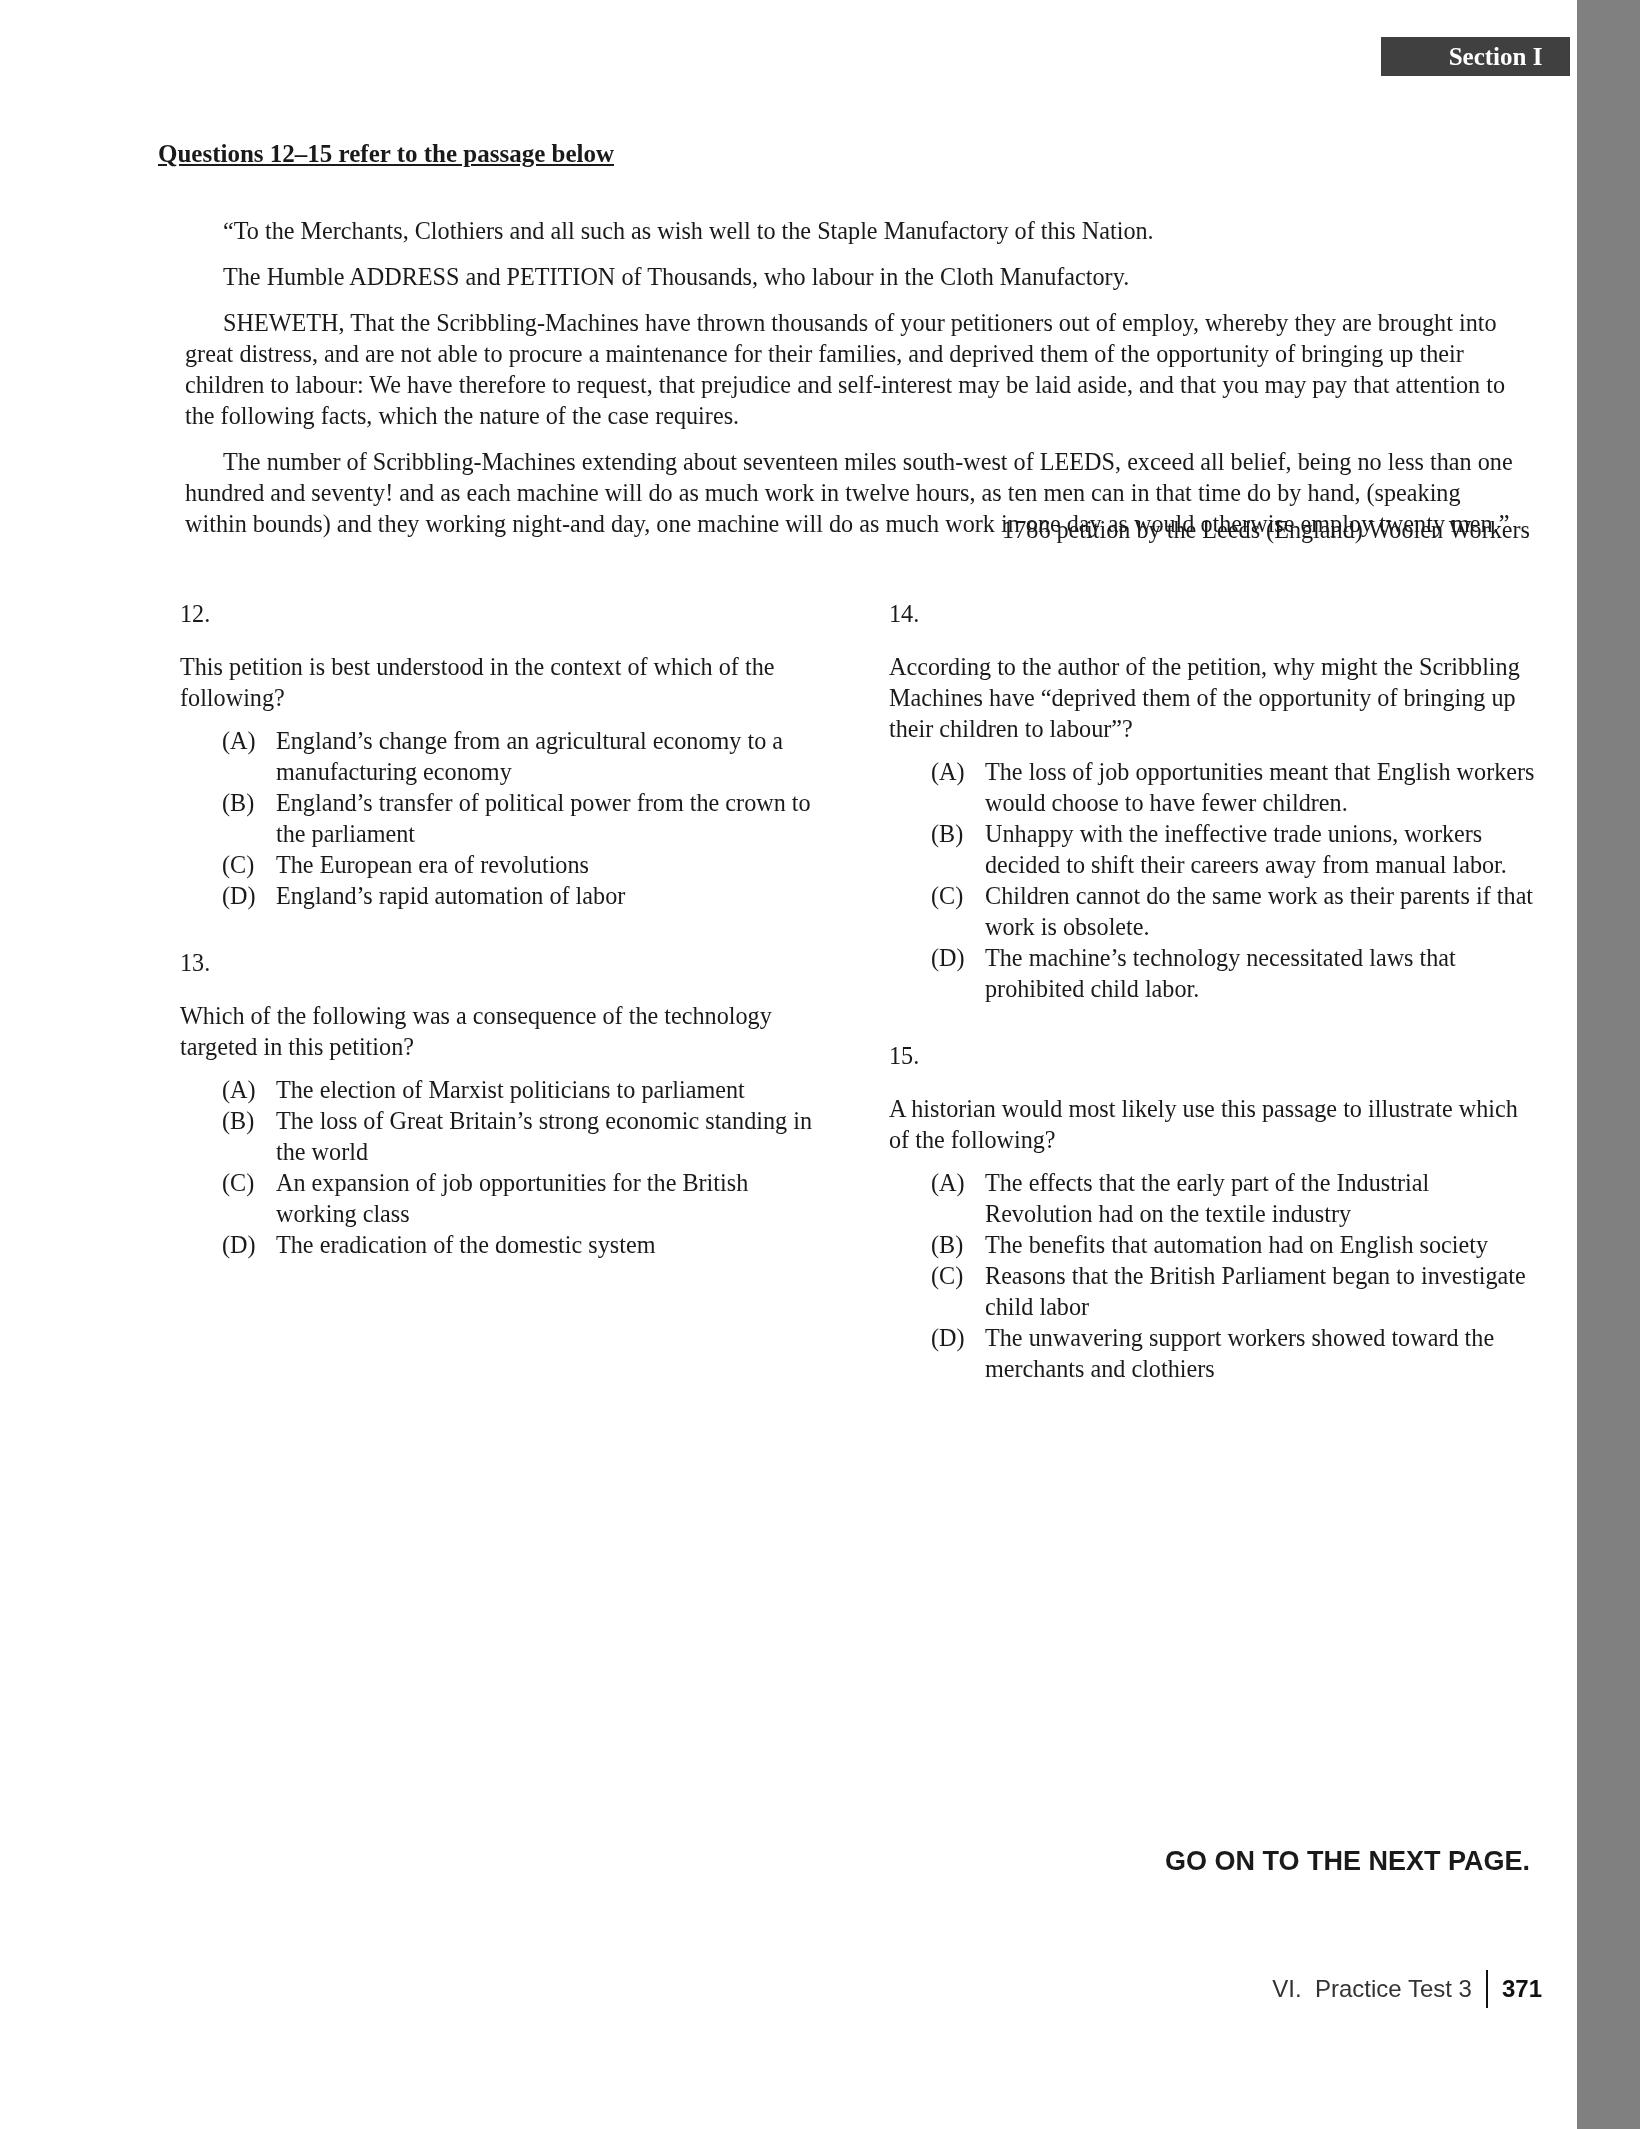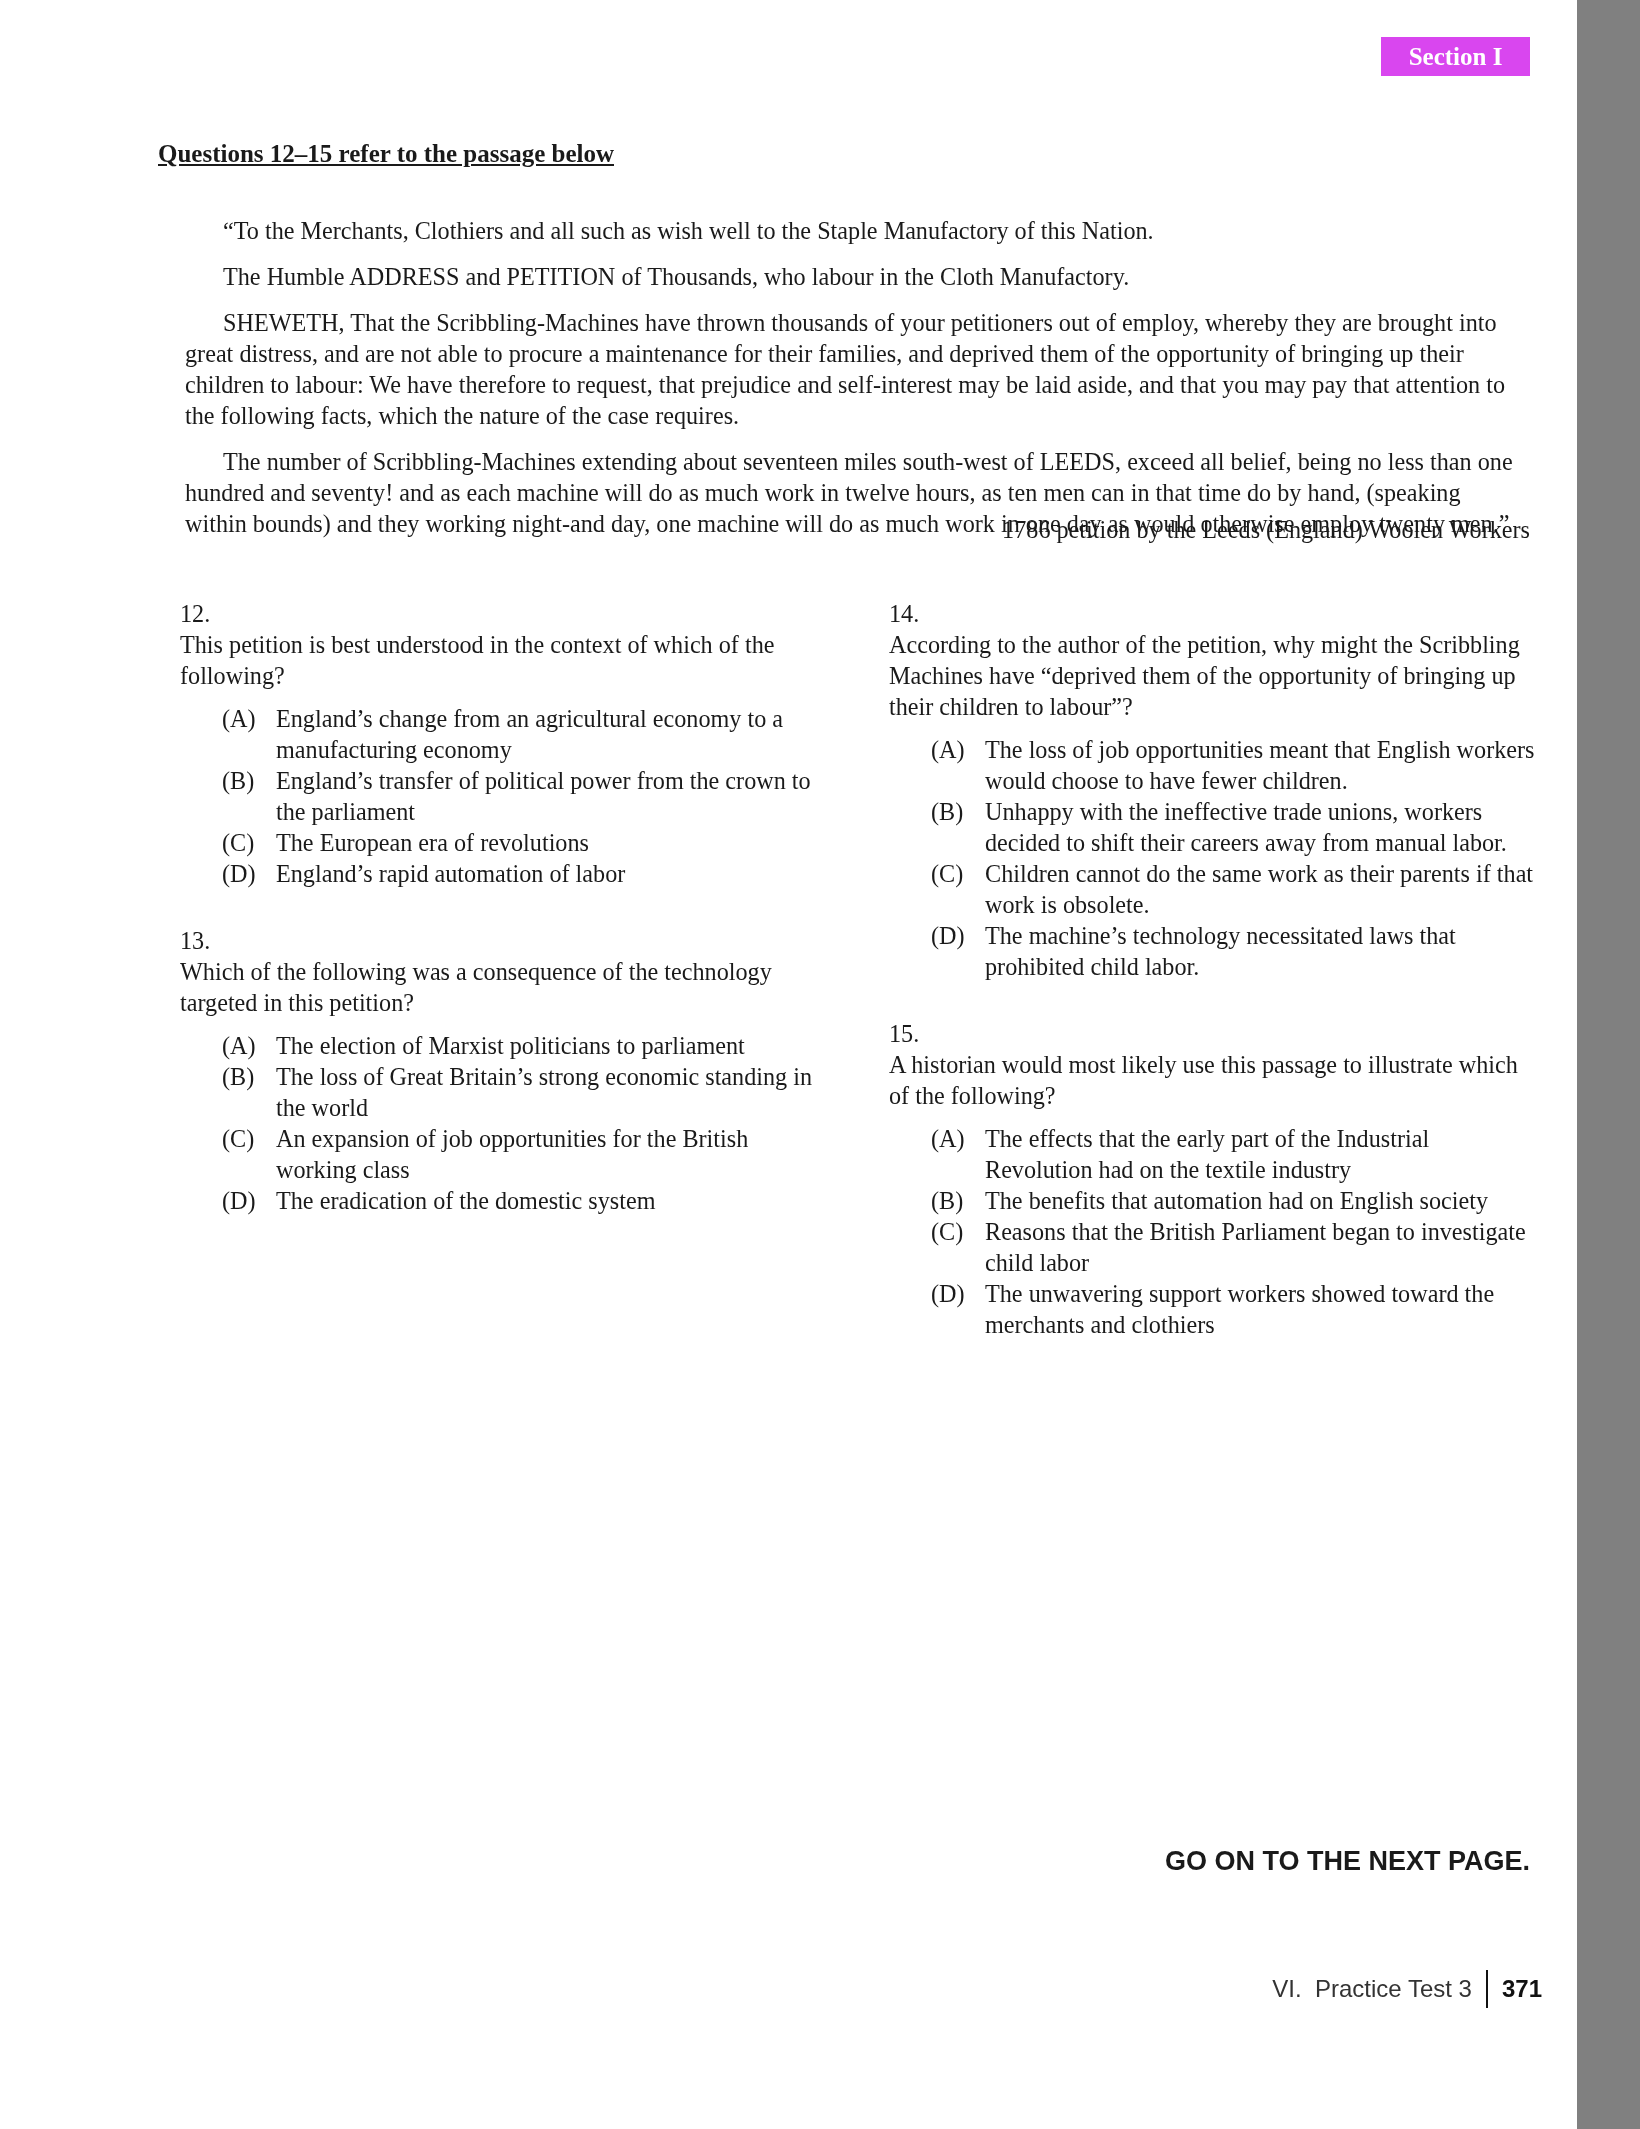--- a/index.html
+++ b/index.html
@@ -7,23 +7,23 @@
     width: 1640px; height: 2129px; position: relative; overflow: hidden;
     background: #ffffff; color: #1a1a1a;
     font-family: "Liberation Serif", "DejaVu Serif", serif;
   }
   .side-bar {
     position: absolute; top: 0; left: 1577px; width: 63px; height: 2129px;
     background: #808080;
   }
   .section-tab {
     position: absolute; top: 37px; left: 1381px; width: 149px; height: 39px;
-    background: #d946ef; color: #ffffff;
+    background: #404040; color: #ffffff;
     font-family: "Liberation Serif", serif; font-weight: bold; font-size: 25px;
-    display: flex; align-items: center; justify-content: center;
+    display: flex; align-items: center; justify-content: center; padding-left: 40px;
   }
   .q-heading {
     position: absolute; top: 140px; left: 158px;
     font-weight: bold; font-size: 25px; text-decoration: underline;
   }
   .passage {
     position: absolute; top: 200px; left: 170px; width: 1365px;
     font-size: 24.2px; line-height: 31px;
   }
   .passage p { margin: 15px; text-indent: 38px; }
@@ -31,21 +31,21 @@
     position: absolute; top: 516px; right: 110px;
     font-size: 24.2px;
     margin-left: 41px;
   }
   .col { position: absolute; top: 598px; font-size: 24.2px; line-height: 31px; }
   .col.left { left: 180px; width: 650px; }
   .col.right { left: 889px; width: 650px; }
   .question { margin-bottom: 36px; }
   .stem { display: flex; flex-direction: column; }
   .stem .num { width: 42px; flex: none; }
-  .stem .txt { flex: 1; }
+  .stem .txt { flex: 1; margin-top: 22px; }
   .choices { margin: 12px 0 0 42px; padding: 0; list-style: none; }
   .choice { display: flex; }
   .choice .lbl { width: 54px; flex: none; }
   .choice .ctext { flex: 1; }
   .go-on {
     position: absolute; top: 1846px; right: 110px;
     font-family: "Liberation Sans", sans-serif; font-weight: bold; font-size: 27px;
     color: #1a1a1a;
   }
   .footer {

